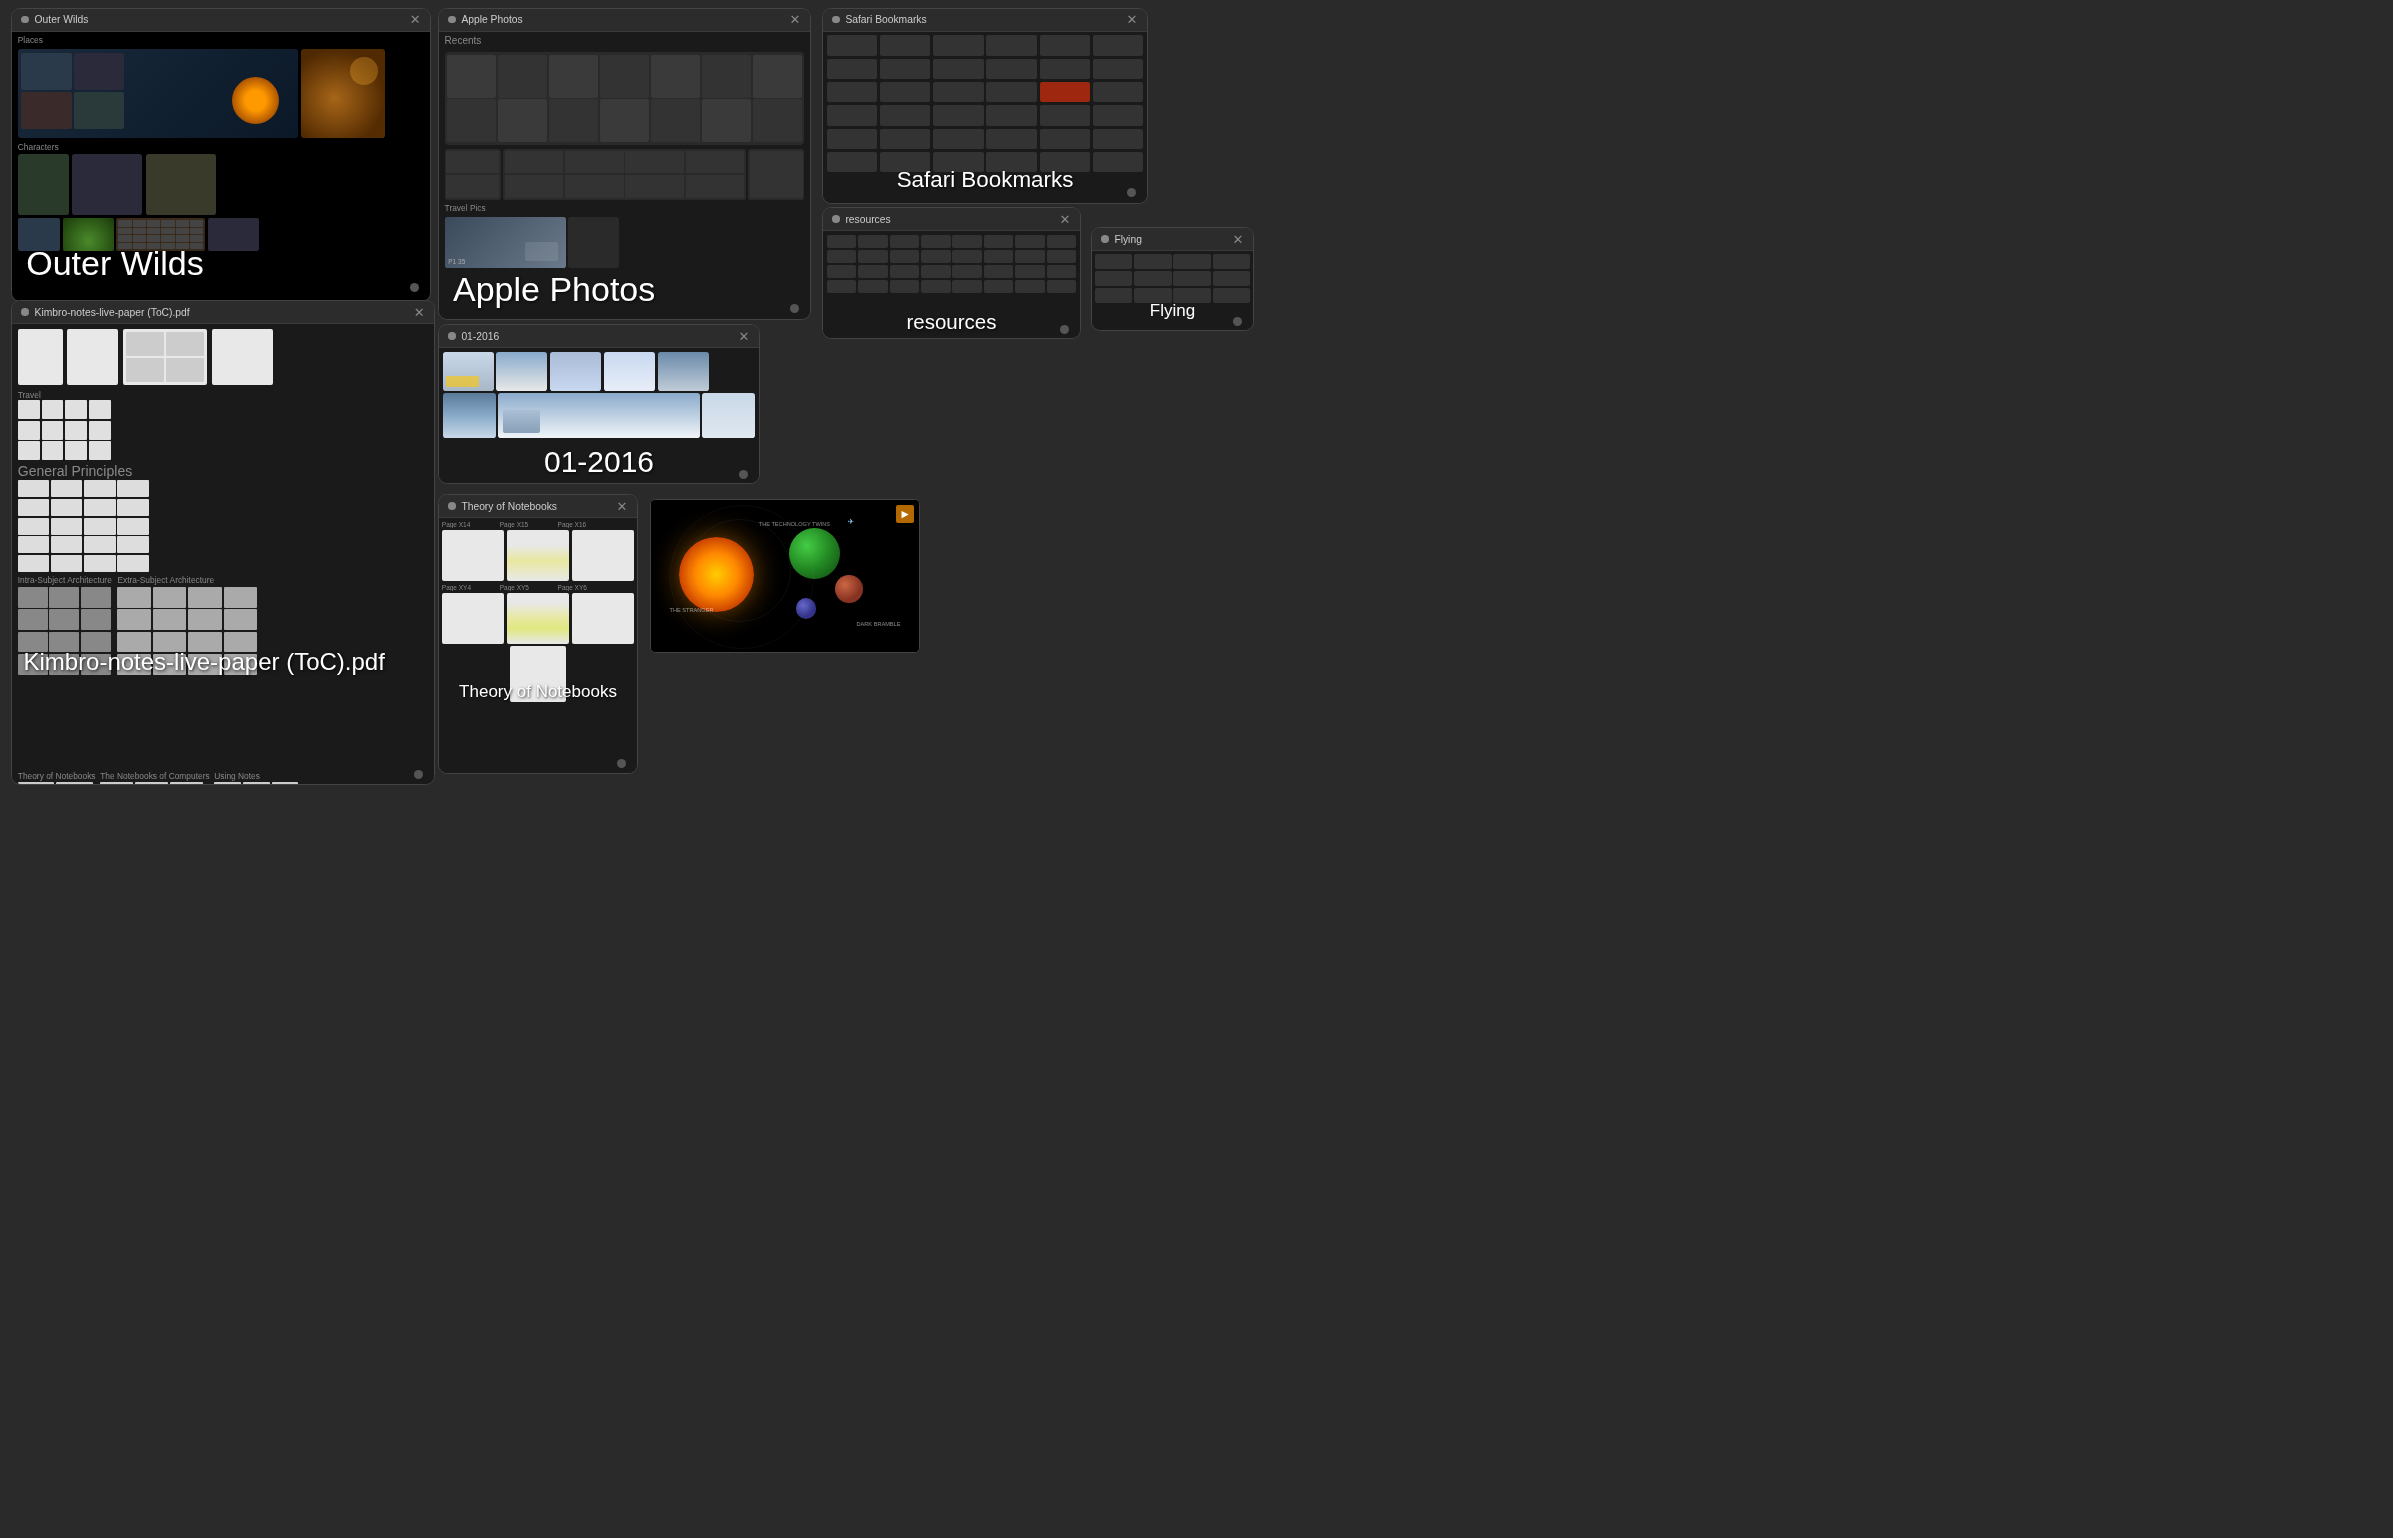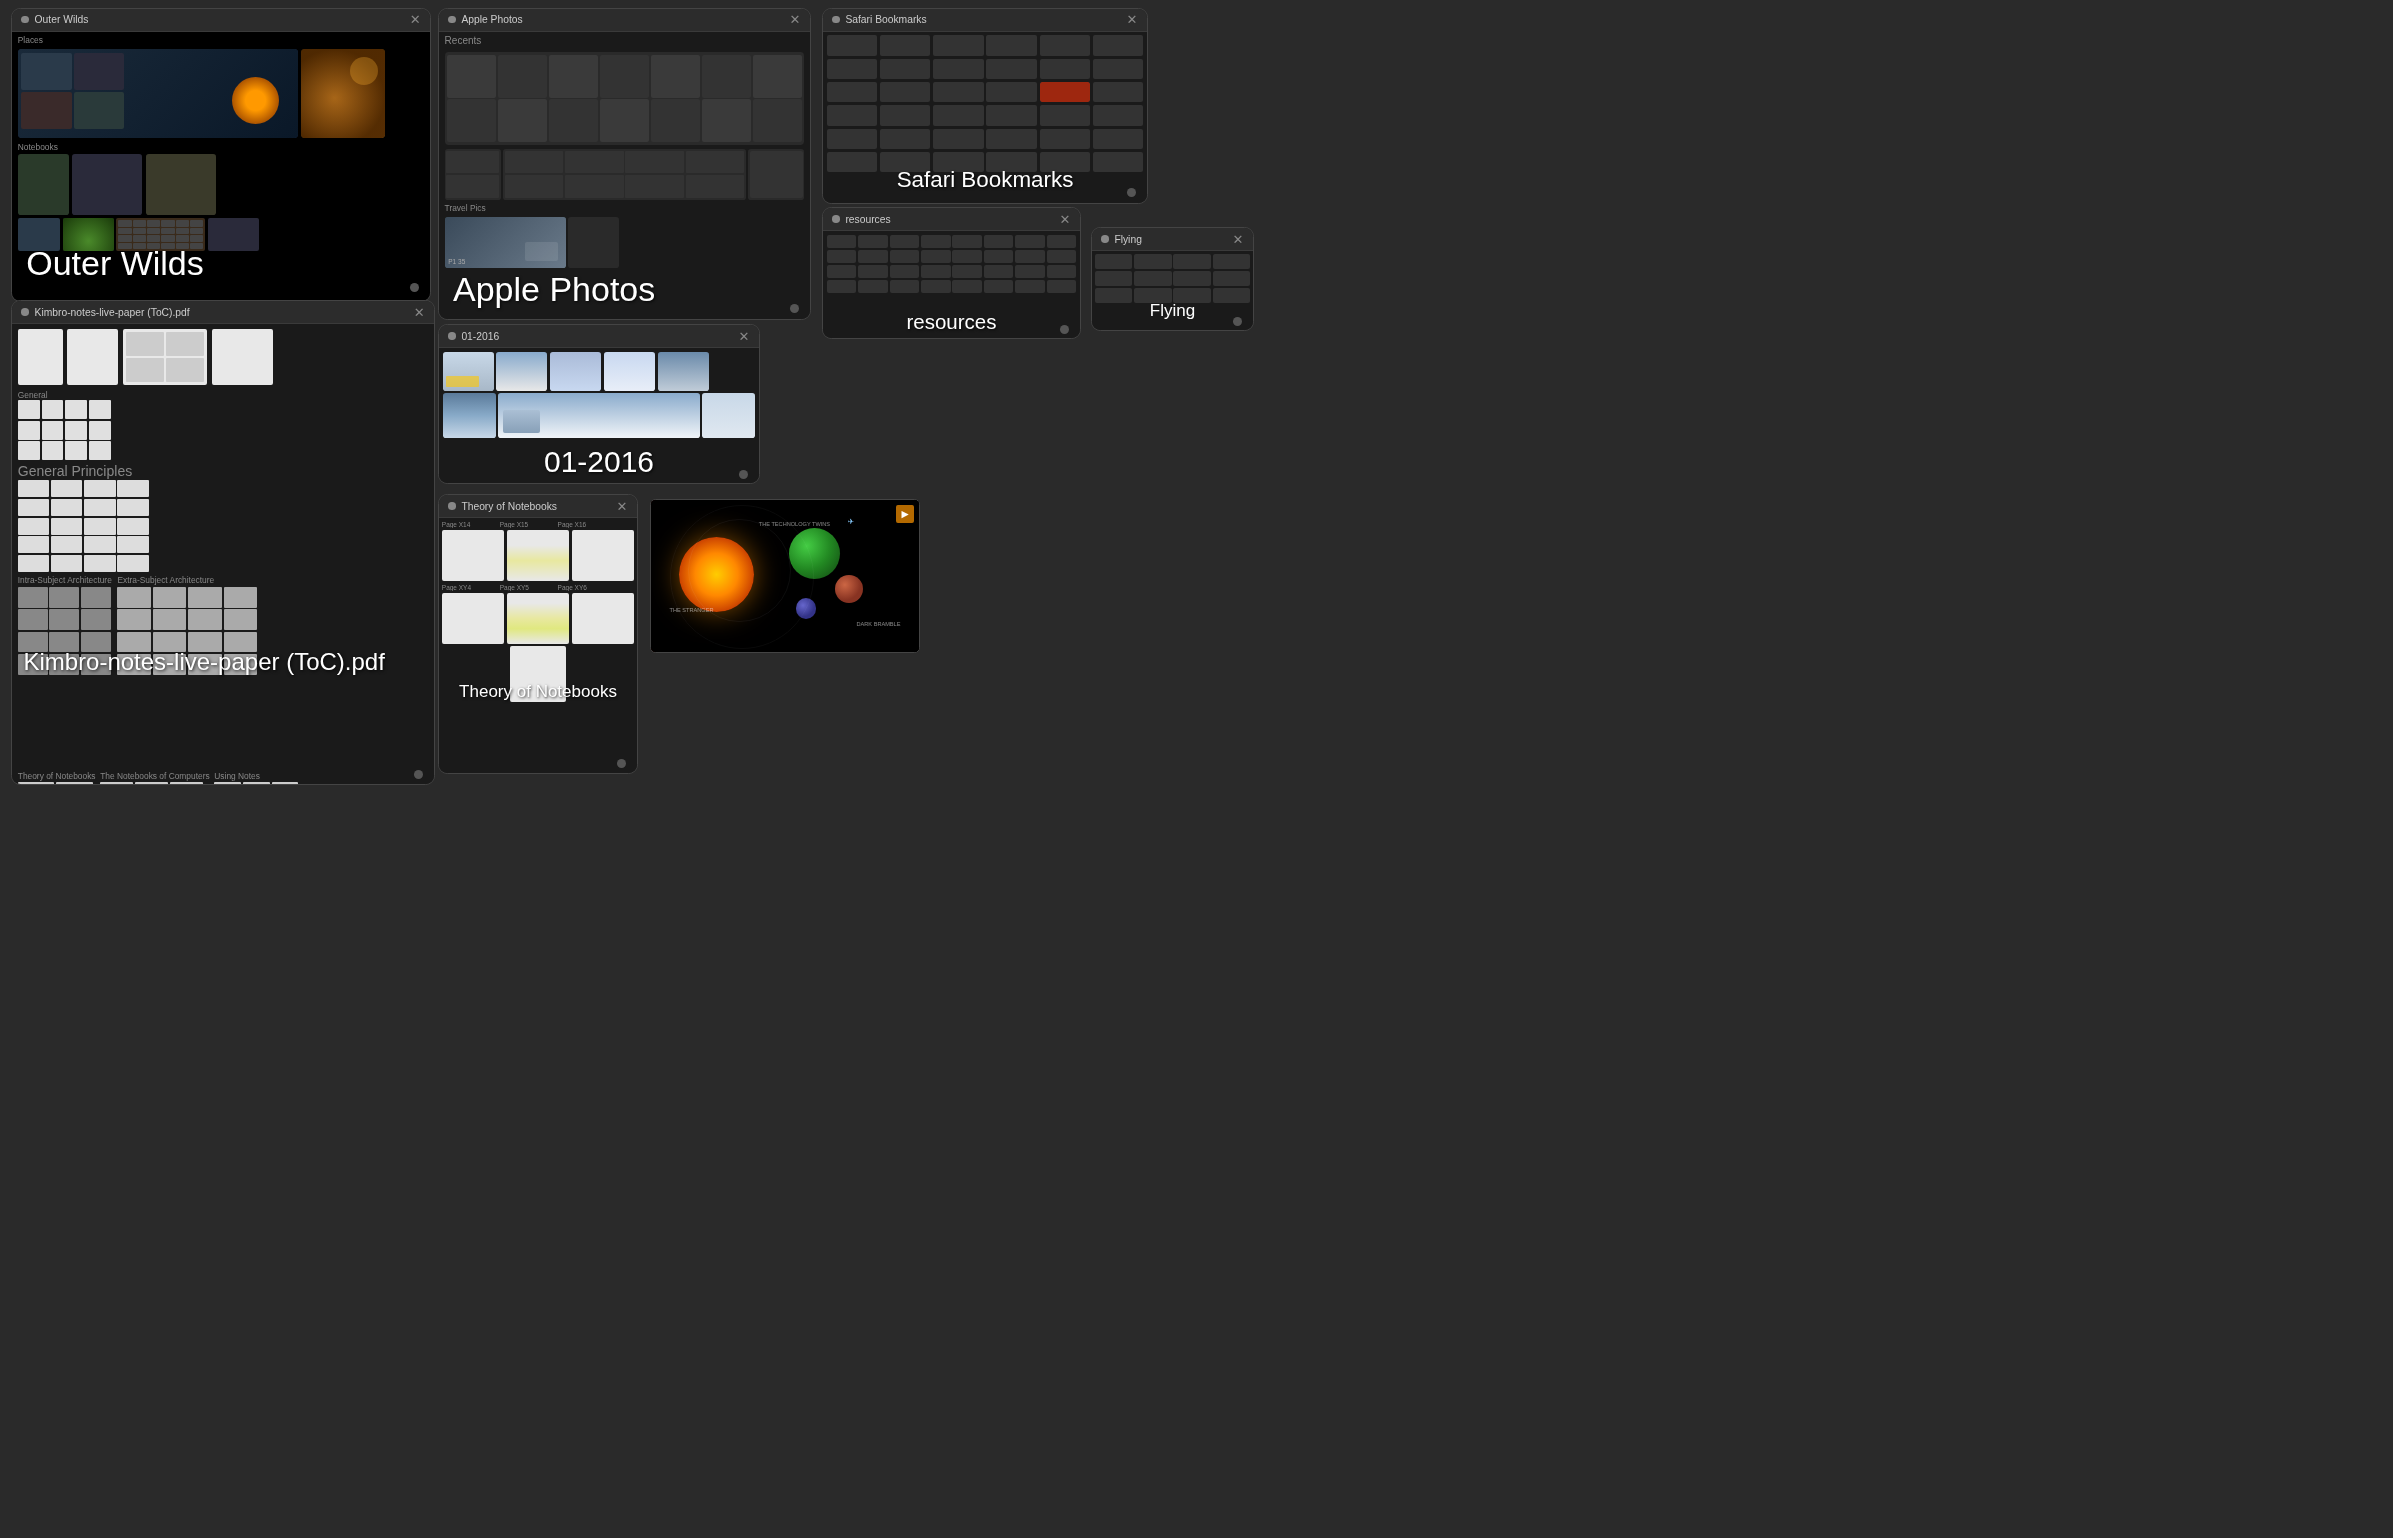--- a/index.html
+++ b/index.html
@@ -188,21 +188,21 @@
         </div>
       </div>
 
       <div style="background: linear-gradient(135deg, #3a2a0a 0%, #5a3a0a 50%, #8a5a1a 100%); border-radius: 3.7px; width: 84px; height: 89px; position: relative; overflow: hidden;">
         <div style="position: absolute; inset: 0; background: radial-gradient(ellipse at 40% 55%, rgba(200,120,30,0.7) 0%, rgba(80,40,0,0.9) 70%);"></div>
         <div style="position: absolute; top: 7.5px; right: 7.5px; width: 28px; height: 28px; background: rgba(255,180,50,0.3); border-radius: 50%;"></div>
       </div>
     </div>
 
     <div style="padding: 3.7px 5.6px 1.9px;">
-      <div style="font-size: 8.4px; color: #888;">Notebooks</div>
+      <div style="font-size: 8.4px; color: #888;">Characters</div>
     </div>
     <div style="display: flex; gap: 3.7px; padding: 0 5.6px 3.7px;">
       <div style="background: #2a3a2a; border-radius: 2.8px; width: 51px; height: 61px;"></div>
       <div style="background: #2a2a3a; border-radius: 2.8px; width: 70px; height: 61px;"></div>
       <div style="background: #3a3a2a; border-radius: 2.8px; width: 70px; height: 61px;"></div>
     </div>
 
     <div style="display: flex; gap: 2.8px; padding: 0 5.6px;">
       <div style="background: #2a3a4a; border-radius: 1.9px; width: 42px; height: 33px;"></div>
       <div style="background: #1a2a1a; border-radius: 1.9px; width: 51px; height: 33px; position: relative;">
@@ -458,21 +458,21 @@
         <div style="position: absolute; inset: 2.8px; display: grid; grid-template-columns: 1fr 1fr; gap: 1.9px;">
           <div style="background: #ccc; border-radius: 0.9px;"></div>
           <div style="background: #ccc; border-radius: 0.9px;"></div>
           <div style="background: #ccc; border-radius: 0.9px;"></div>
           <div style="background: #ccc; border-radius: 0.9px;"></div>
         </div>
       </div>
       <div style="background: #e8e8e8; border-radius: 1.9px; width: 61px; height: 56px;"></div>
     </div>
 
-    <div style="padding: 2.8px 5.6px 0.9px; font-size: 8.4px; color: #888;">General</div>
+    <div style="padding: 2.8px 5.6px 0.9px; font-size: 8.4px; color: #888;">Travel</div>
     <div style="display: flex; gap: 3.7px; padding: 0 5.6px 2.8px;">
 
       <div style="display: grid; grid-template-columns: repeat(4, 1fr); gap: 1.9px; width: 93px;">
         <div style="background: #e0e0e0; border-radius: 0.9px; height: 18.6px;"></div>
         <div style="background: #e0e0e0; border-radius: 0.9px; height: 18.6px;"></div>
         <div style="background: #e0e0e0; border-radius: 0.9px; height: 18.6px;"></div>
         <div style="background: #e0e0e0; border-radius: 0.9px; height: 18.6px;"></div>
         <div style="background: #e0e0e0; border-radius: 0.9px; height: 18.6px;"></div>
         <div style="background: #e0e0e0; border-radius: 0.9px; height: 18.6px;"></div>
         <div style="background: #e0e0e0; border-radius: 0.9px; height: 18.6px;"></div>

